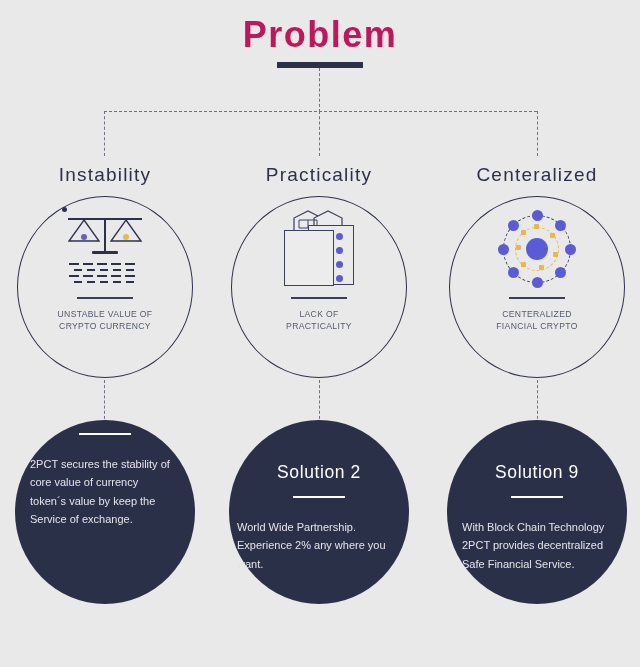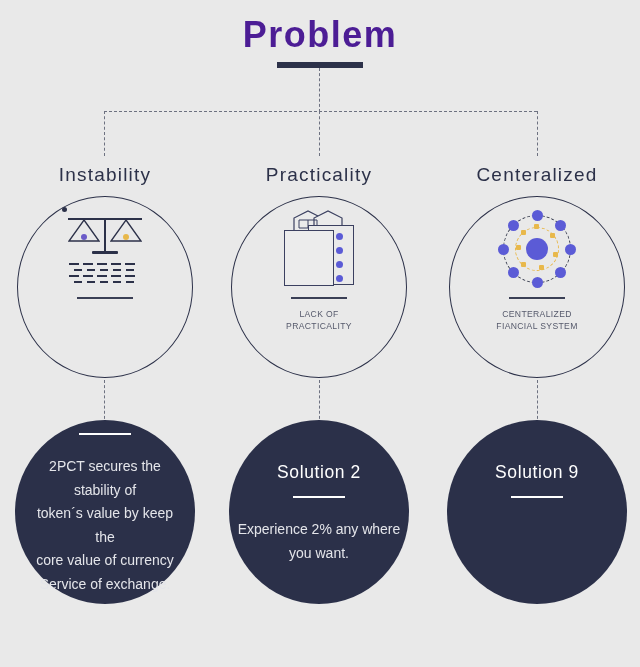--- a/index.html
+++ b/index.html
@@ -9,21 +9,21 @@
     font-family:"Liberation Sans", sans-serif;
     overflow:hidden;
   }
   #stage{ position:relative; width:640px; height:667px; }
 
   
   .title{
     position:absolute; left:0; top:14px; width:640px;
     text-align:center;
     font-size:36px; font-weight:bold; letter-spacing:1.5px;
-    color:#4c1d95;
+    color:#be185d;
   }
   .title-rule{
     position:absolute; left:277px; top:62px;
     width:86px; height:6px; background:#2c3149;
   }
 
   
   .dash-v{
     position:absolute; width:0;
     border-left:1.5px dashed #6d7180;
@@ -72,22 +72,22 @@
     display:flex; flex-direction:column; align-items:center;
   }
   .sol-title{
     margin-top:42px;
     font-size:17.5px; color:#ffffff; letter-spacing:.6px;
   }
   .sol-rule{
     width:52px; height:2px; background:#ffffff; margin:13px 0 20px;
   }
   .sol-body{
-    font-size:14px; line-height:1.68; color:#e4e5ea;
-    text-align:center; width:150px;
+    font-size:11px; line-height:1.68; color:#e4e5ea;
+    text-align:left; width:150px;
   }
 
   
   .scale{ position:relative; width:86px; height:84px; }
   .s-line{ position:absolute; background:#2c3149; }
   .beam{ left:6px; top:11px; width:74px; height:1.6px; }
   .post{ left:42px; top:11px; width:1.6px; height:34px; }
   .knob{ left:40.5px; top:7px; width:5px; height:5px; border-radius:50%; background:#2c3149; }
   .foot{ left:30px; top:44px; width:26px; height:3.4px; border-radius:1px; }
   .pan-svg{ position:absolute; }
@@ -180,20 +180,24 @@
           <i style="left:56px;top:12px;width:10px;"></i>
           <i style="left:5px; top:18px;width:8px;"></i>
             <i style="left:18px;top:18px;width:8px;"></i>
           <i style="left:31px;top:18px;width:8px;"></i>
             <i style="left:44px;top:18px;width:8px;"></i>
           <i style="left:57px;top:18px;width:8px;"></i>
         </div>
       </div>
     </div>
     <div class="cap-rule"></div>
+    <div class="cap-text">
+      <div>UNSTABLE VALUE OF</div>
+      <div>CRYPTO CURRENCY</div>
+    </div>
   </div>
 
   <div class="prob-circle" style="left:231px;">
     <div class="icon-wrap">
       <div class="bag">
 
         <svg style="position:absolute; left:10px; top:2px;" width="58" height="24" viewBox="0 0 58 24">
           <path d="M4 21 L4 8 L18 1 L32 8 L32 21" fill="#ebebeb" stroke="#3b4060" stroke-width="1.2"></path>
           <path d="M24 21 L24 8 L38 1 L52 8 L52 21" fill="#ebebeb" stroke="#3b4060" stroke-width="1.2"></path>
           <path d="M9 18 L9 10 L27 10 L27 18 Z" fill="none" stroke="#3b4060" stroke-width="1"></path>
@@ -239,40 +243,46 @@
         <div class="spark" style="left:58px; top:45px;"></div>
         <div class="spark" style="left:44px; top:58px;"></div>
         <div class="spark" style="left:26px; top:55px;"></div>
         <div class="spark" style="left:21px; top:38px;"></div>
         <div class="spark" style="left:26px; top:23px;"></div>
       </div>
     </div>
     <div class="cap-rule"></div>
     <div class="cap-text">
       <div>CENTERALIZED</div>
-      <div>FIANCIAL SYSTEM</div>
+      <div>FIANCIAL CRYPTO</div>
     </div>
   </div>
 
   <div class="sol-circle" style="left:15px;">
     <div class="sol-rule"></div>
     <div class="sol-body">
       <div>2PCT secures the stability of</div>
+      <div>core value of currency</div>
       <div>token´s value by keep the</div>
-      <div>core value of currency</div>
       <div>Service of exchange.</div>
     </div>
   </div>
 
   <div class="sol-circle" style="left:229px;">
     <div class="sol-title">Solution 2</div>
     <div class="sol-rule"></div>
     <div class="sol-body" style="width:164px;">
+      <div>World Wide Partnership.</div>
       <div>Experience 2% any where you want.</div>
     </div>
   </div>
 
   <div class="sol-circle" style="left:447px;">
     <div class="sol-title">Solution 9</div>
     <div class="sol-rule"></div>
+    <div class="sol-body">
+      <div>With Block Chain Technology</div>
+      <div>2PCT provides decentralized</div>
+      <div>Safe Financial Service.</div>
+    </div>
   </div>
 
 </div>
 
 </body></html>

